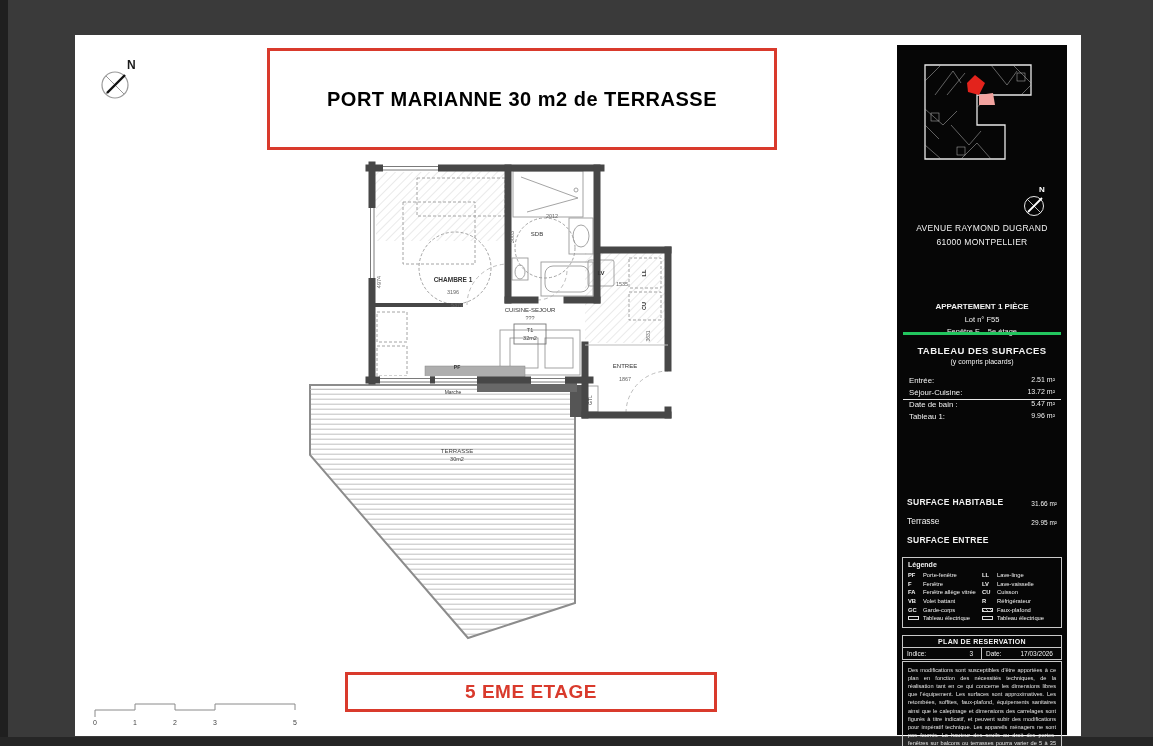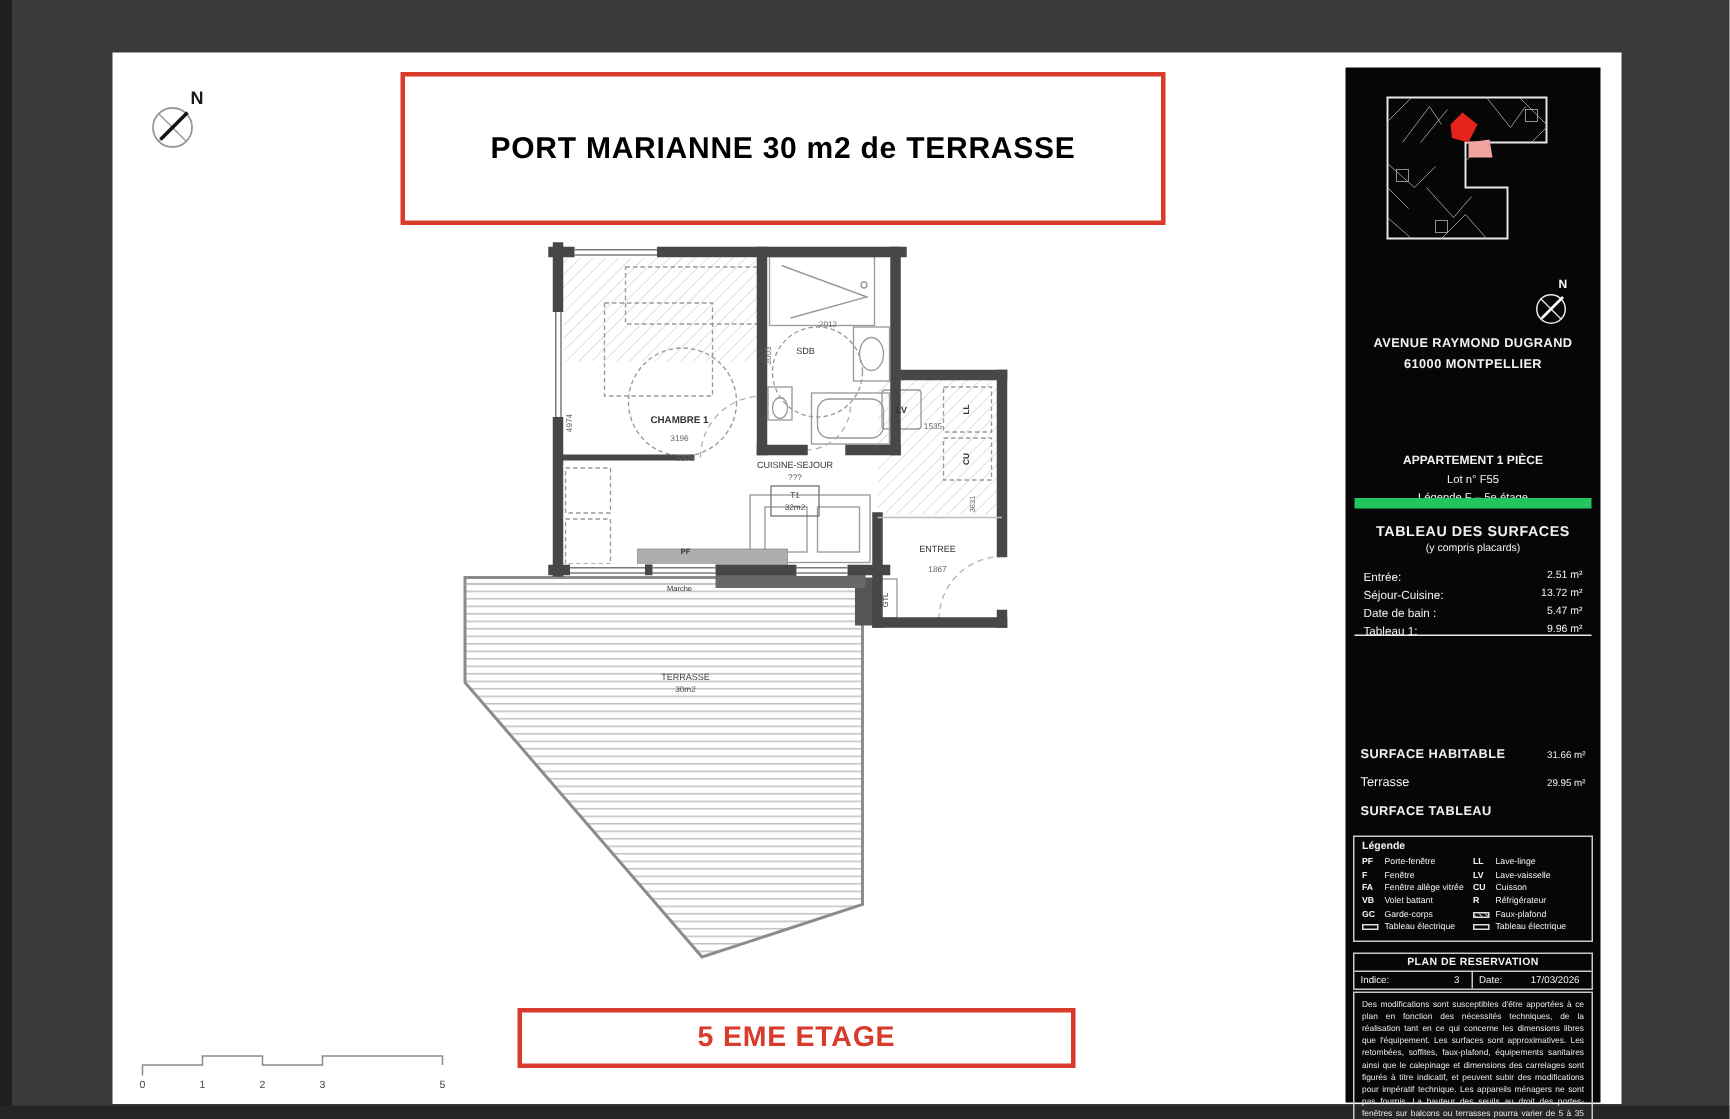--- a/index.html
+++ b/index.html
@@ -19,25 +19,25 @@
 
   .north-arrow { position:absolute; left:18px; top:14px; }
   .plan-svg { position:absolute; left:230px; top:125px; }
   .scalebar { position:absolute; left:14px; top:662px; }
 
   
   .panel { position:absolute; left:822px; top:10px; width:170px; height:690px; background:#060606; color:#f2f2f2; }
   .panel .sec { position:absolute; left:0; right:0; }
   .p-minimap { left:20px !important; top:14px; width:128px; }
   .p-compass { left:120px !important; top:136px; width:40px; }
-  .p-address { top:176px; text-align:center; font-size:8.5px; font-weight:bold; line-height:1.7; letter-spacing:.3px; }
+  .p-address { top:176px; text-align:center; font-size:8.5px; font-weight:normal; line-height:1.7; letter-spacing:.3px; }
   .p-apartment { top:233px; text-align:center; font-size:7.5px; line-height:1.6; }
   .p-apartment .l1 { font-weight:bold; font-size:8px;margin-top:23px; }
-  .p-surfaces { top:287px; left:6px !important; right:6px !important; height:92px;
-    border-top:7px solid #22c55e; border-bottom:1px solid #e8e8e8; }
+  .p-surfaces { top:287px; left:6px !important; right:6px !important; height:68px;
+    border-top:3px solid #22c55e; border-bottom:1px solid #e8e8e8; }
   .p-surfaces .t { text-align:center; font-weight:bold; font-size:9.5px; margin-top:10px; letter-spacing:.4px; }
   .p-surfaces .st { text-align:center; font-size:7px; margin-top:2px; }
   .p-surfaces .rows { margin:11px 6px 0 6px; }
   .srow { display:flex; justify-content:space-between; font-size:7.8px; margin-bottom:3px; }
   .srow .v { font-size:7px; }
   .p-totals { top:452px; left:10px !important; right:10px !important; }
   .trow { display:flex; justify-content:space-between; align-items:flex-end; margin-bottom:9px; font-size:8.5px; }
   .trow .lb { font-weight:bold; letter-spacing:.3px; }
   .trow .ln { font-weight:normal; }
   .trow .v { font-size:6.5px; }
@@ -230,21 +230,21 @@
       </svg>
 
       <div class="sec p-address">
         <div>AVENUE RAYMOND DUGRAND</div>
         <div>61000 MONTPELLIER</div>
       </div>
 
       <div class="sec p-apartment">
         <div class="l1">APPARTEMENT 1 PIÈCE</div>
         <div>Lot n° F55</div>
-        <div>Légende F – 5e étage</div>
+        <div>Fenêtre F – 5e étage</div>
       </div>
 
       <div class="sec p-surfaces">
         <div class="t">TABLEAU DES SURFACES</div>
         <div class="st">(y compris placards)</div>
         <div class="rows">
           <div class="srow">
             <span>Entrée:</span>
             <span class="v">2.51 m²</span>
           </div>
@@ -266,21 +266,21 @@
       <div class="sec p-totals">
         <div class="trow">
           <span class="lb">SURFACE HABITABLE</span>
           <span class="v">31.66 m²</span>
         </div>
         <div class="trow">
           <span class="ln">Terrasse</span>
           <span class="v">29.95 m²</span>
         </div>
         <div class="trow">
-          <span class="lb">SURFACE TABLEAU</span>
+          <span class="lb">SURFACE ENTREE</span>
           <span class="v"></span>
         </div>
       </div>
 
       <div class="sec p-legend">
         <div class="t">Légende</div>
         <div class="lgrid">
           <div class="lcol">
             <div class="litem">
                 <span class="ab">PF</span>

